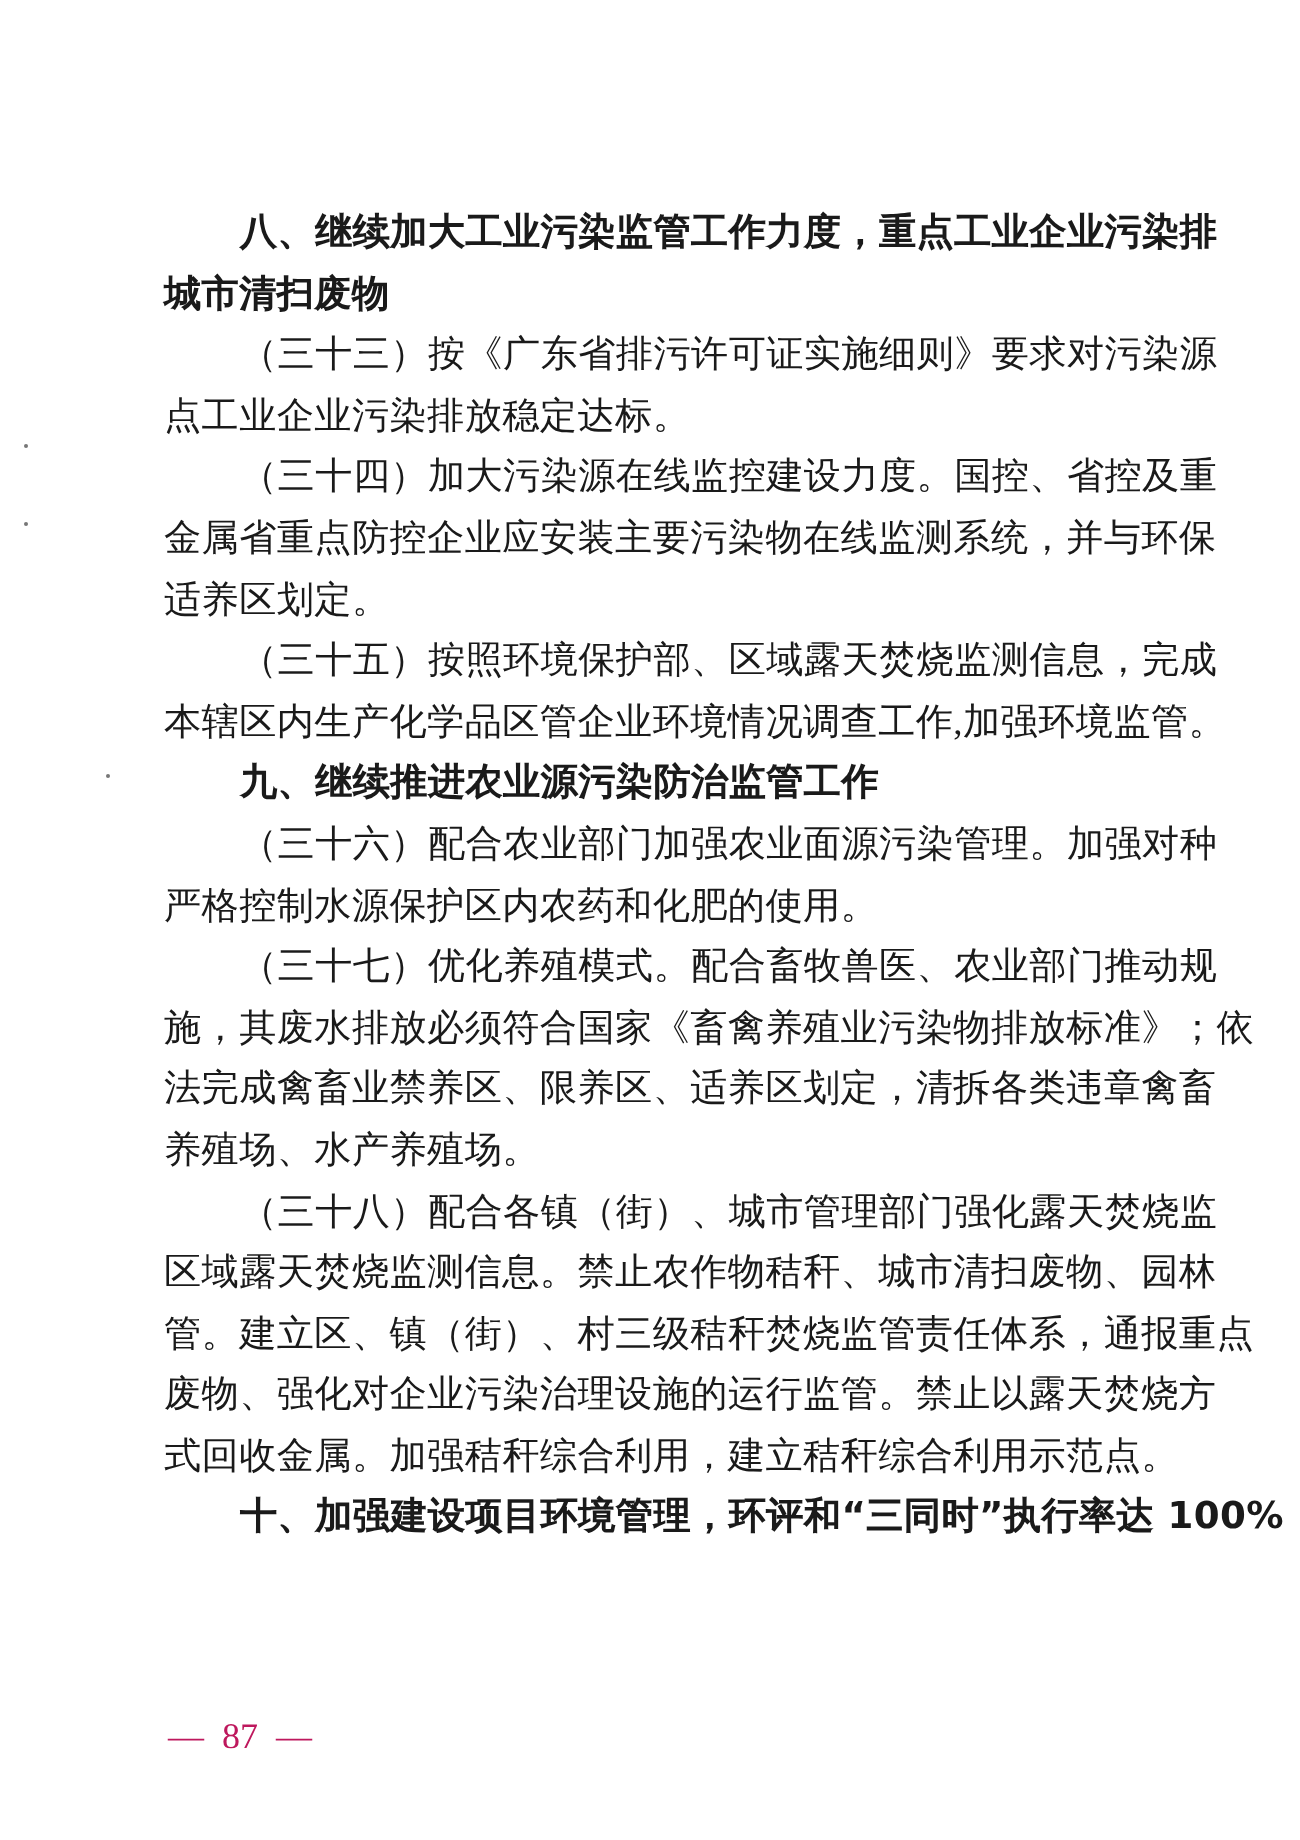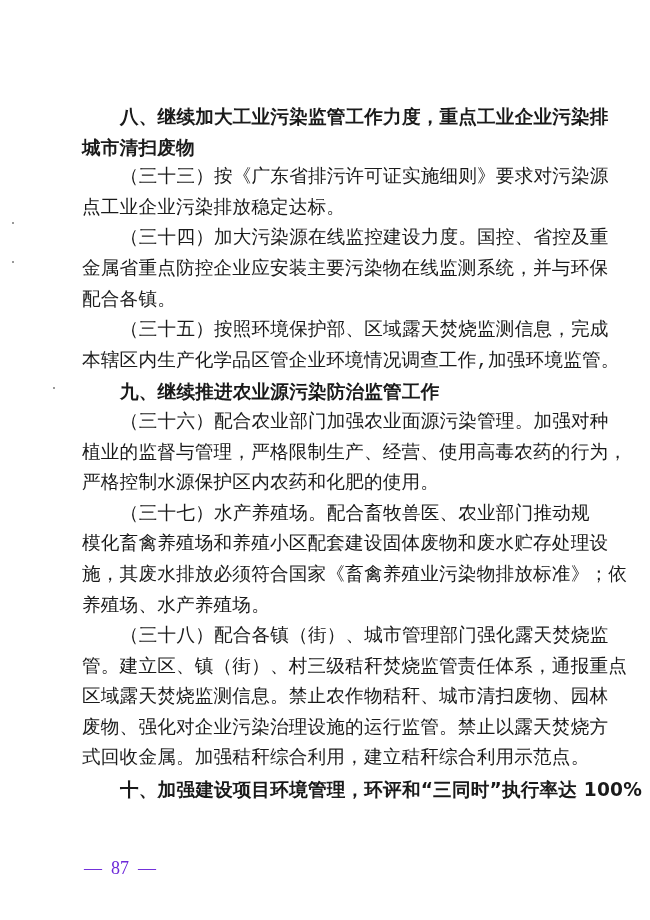--- a/index.html
+++ b/index.html
@@ -29,64 +29,63 @@
       white-space: nowrap;
       letter-spacing: 0.2px;
     }
     .indent { padding-left: 38px; }
     .heading {
       font-family: "DejaVu Sans", "Liberation Sans", sans-serif;
       font-weight: bold;
       font-size: 18.6px;
     }
     .body-text {
-      font-family: Liberation Mono, monospace;
+      font-family: Liberation Serif, serif;
       font-weight: normal;
     }
     .footer {
       position: absolute;
       left: 84px;
       top: 858px;
       font-family: "Liberation Serif", "DejaVu Serif", serif;
       font-size: 18px;
-      color: #6d28d9;
+      color: #be185d;
       white-space: pre;
     }
     .speck {
       position: absolute;
       width: 2px;
       height: 2px;
       background: #777;
       border-radius: 50%;
     }
   </style>
 </head>
 <body>
 
 <div class="page">
   <div class="line heading indent">八、继续加大工业污染监管工作力度，重点工业企业污染排</div>
   <div class="line heading">城市清扫废物</div>
   <div class="line body-text indent">（三十三）按《广东省排污许可证实施细则》要求对污染源</div>
   <div class="line body-text">点工业企业污染排放稳定达标。</div>
   <div class="line body-text indent">（三十四）加大污染源在线监控建设力度。国控、省控及重</div>
   <div class="line body-text">金属省重点防控企业应安装主要污染物在线监测系统，并与环保</div>
-  <div class="line body-text">配合各镇。</div>
+  <div class="line body-text">适养区划定。</div>
   <div class="line body-text indent">（三十五）按照环境保护部、区域露天焚烧监测信息，完成</div>
   <div class="line body-text">本辖区内生产化学品区管企业环境情况调查工作,加强环境监管。</div>
   <div class="line heading indent">九、继续推进农业源污染防治监管工作</div>
   <div class="line body-text indent">（三十六）配合农业部门加强农业面源污染管理。加强对种</div>
-  <div class="line body-text">植业的监督与管理，严格限制生产、经营、使用高毒农药的行为，</div>
   <div class="line body-text">严格控制水源保护区内农药和化肥的使用。</div>
-  <div class="line body-text indent">（三十七）水产养殖场。配合畜牧兽医、农业部门推动规</div>
-  <div class="line body-text">模化畜禽养殖场和养殖小区配套建设固体废物和废水贮存处理设</div>
+  <div class="line body-text indent">（三十七）优化养殖模式。配合畜牧兽医、农业部门推动规</div>
   <div class="line body-text">施，其废水排放必须符合国家《畜禽养殖业污染物排放标准》；依</div>
+  <div class="line body-text">法完成禽畜业禁养区、限养区、适养区划定，清拆各类违章禽畜</div>
   <div class="line body-text">养殖场、水产养殖场。</div>
   <div class="line body-text indent">（三十八）配合各镇（街）、城市管理部门强化露天焚烧监</div>
+  <div class="line body-text">区域露天焚烧监测信息。禁止农作物秸秆、城市清扫废物、园林</div>
   <div class="line body-text">管。建立区、镇（街）、村三级秸秆焚烧监管责任体系，通报重点</div>
-  <div class="line body-text">区域露天焚烧监测信息。禁止农作物秸秆、城市清扫废物、园林</div>
   <div class="line body-text">废物、强化对企业污染治理设施的运行监管。禁止以露天焚烧方</div>
   <div class="line body-text">式回收金属。加强秸秆综合利用，建立秸秆综合利用示范点。</div>
   <div class="line heading indent">十、加强建设项目环境管理，环评和“三同时”执行率达 100%</div>
 </div>
 
 <div class="footer">—  87  —</div>
 
 <div class="speck" style="left:12px; top:222px;"></div>
 <div class="speck" style="left:12px; top:261px;"></div>
 <div class="speck" style="left:53px; top:387px;"></div>

